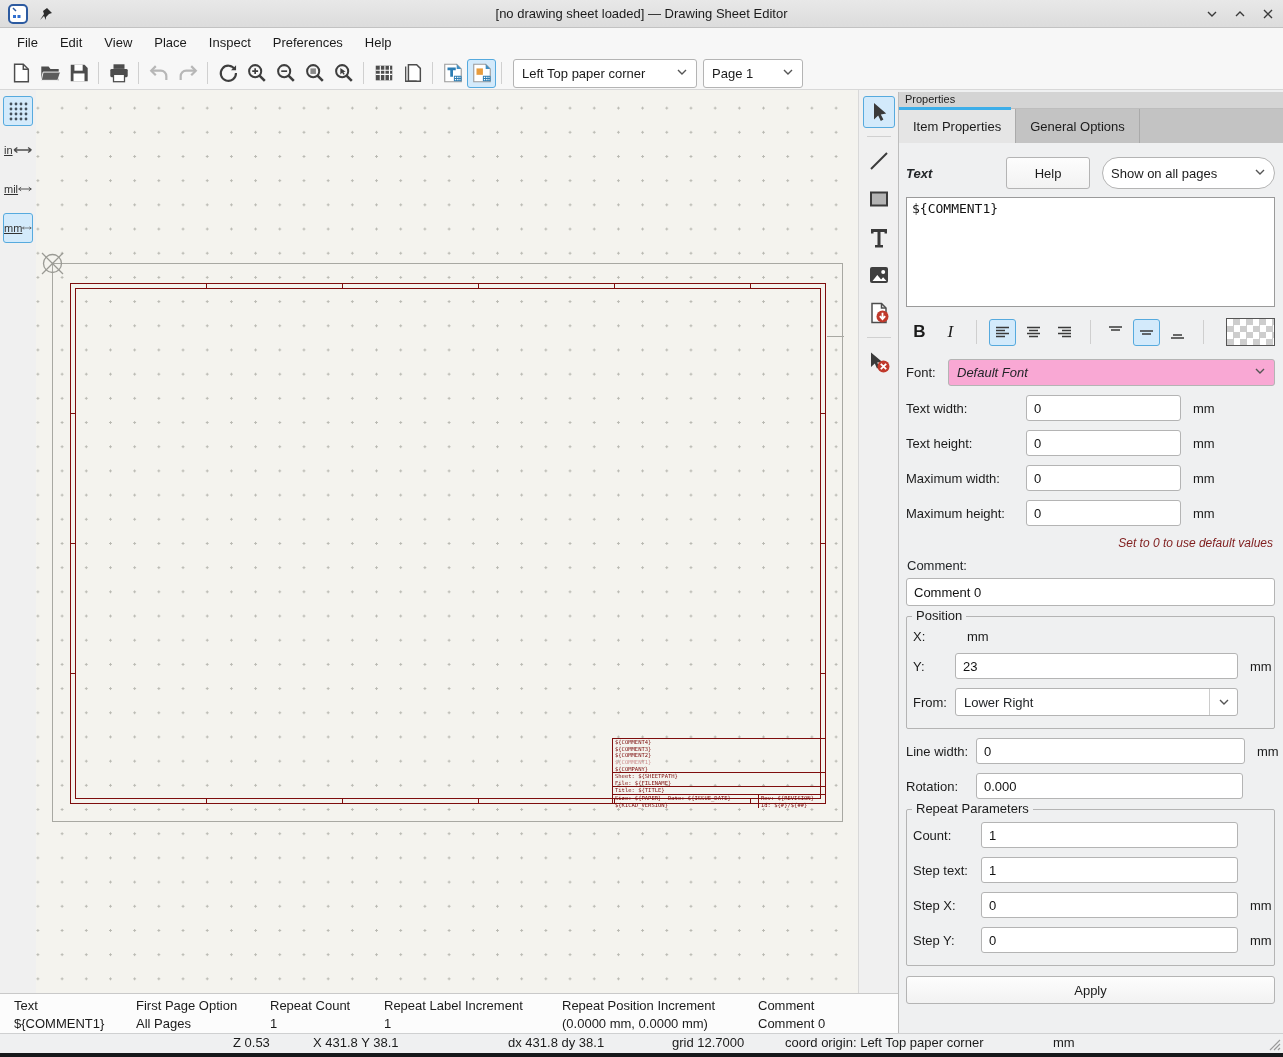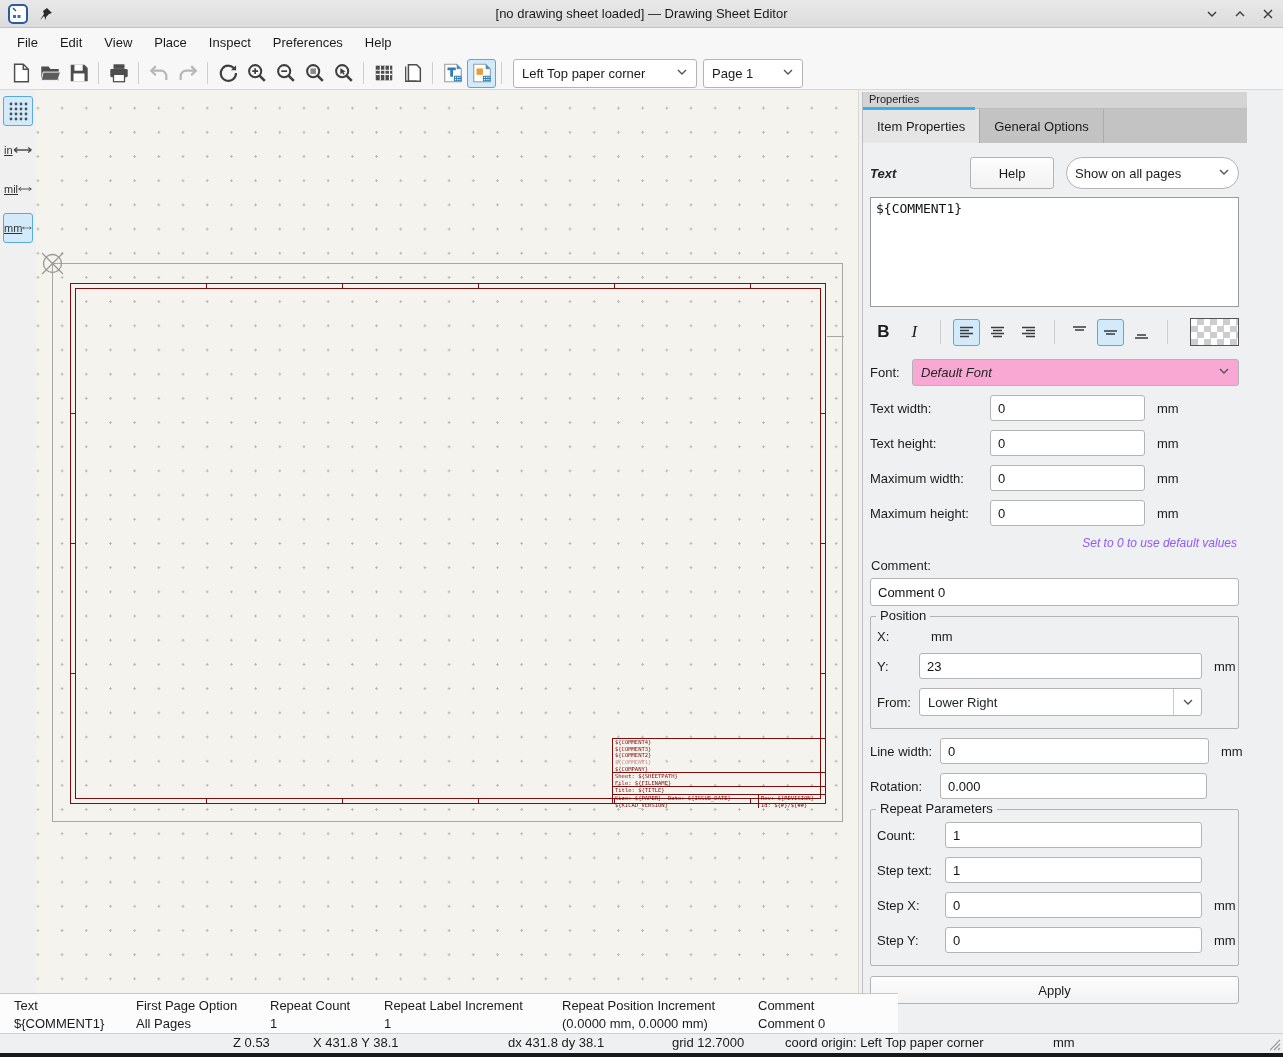--- a/index.html
+++ b/index.html
@@ -63,21 +63,21 @@
   .tblock .comments { height:27px; border-bottom:none; }
   .tblock .hl { color:#cf9090; }
   .tblock .company { height:7px; }
   .tblock .sheetfile { height:14px; }
   .tblock .titlerow { height:8px; }
   .tblock .bottomrow { display:flex; height:13px; }
   .tblock .bottomrow .bl { flex:1; border-right:1px solid #7e0d0d; padding:0 2px; }
   .tblock .bottomrow .br { width:66px; padding:0 2px; }
 
   
-  .props { position:absolute; top:92px; left:862px; width:385px; bottom:24px; background:#eff0f1; border-left:1px solid #bdbdbd; }
+  .props { position:absolute; top:92px; left:898px; width:385px; bottom:24px; background:#eff0f1; border-left:1px solid #bdbdbd; }
   .props-head { height:17px; background:#d4d4d4; border-bottom:1px solid #bdbdbd; font-size:11px; padding:1px 6px; color:#222; }
   .props-underline { position:absolute; top:15px; left:0; width:112px; height:3px; background:#3daee9; }
   .tabs { height:34px; background:#c3c3c3; display:flex; align-items:stretch; }
   .tab { padding:7px 14px; border-right:1px solid #aaa; color:#1b1b1b; display:flex; align-items:center; }
   .tab.active { background:#e5e5e5; }
   .tab.inactive { background:#c3c3c3; }
   .props-body { padding:8px 8px 0 7px; }
 
   .row-texthead { display:flex; align-items:center; margin:6px 0 8px 0; }
   .lab-text { font-weight:bold; font-style:italic; width:100px; }
@@ -100,21 +100,21 @@
   .input { background:#fff; border:1px solid #b4b4b4; border-radius:3px; height:26px; display:flex; align-items:center; padding:0 7px; color:#111; }
   .unit { width:30px; text-align:left; padding-left:12px; color:#1b1b1b; }
 
   .font-row .flabel { width:42px; }
   .font-combo { flex:1; height:27px; background:#f9a8d4; border:1px solid #b4b4b4; border-radius:3px; display:flex; align-items:center; padding:0 8px;font-style:italic; }
   .font-combo .chev { margin-left:auto; }
 
   .dim-row .flabel { width:120px; }
   .dim-row .input { width:155px; }
 
-  .note { text-align:right; font-style:italic; font-size:12px; color:#8b5cf6; margin:10px 2px 8px 0; }
+  .note { text-align:right; font-style:italic; font-size:12px; color:#7f1d1d; margin:10px 2px 8px 0; }
   .comment-label { margin:4px 0 5px 1px; }
   .comment-input { height:28px; margin-bottom:10px; }
 
   .groupbox { border:1px solid #b4b4b4; border-radius:2px; position:relative; padding:12px 6px 2px 6px; margin:10px 0 9px 0; }
   .groupbox .legend { position:absolute; top:-9px; left:5px; background:#eff0f1; padding:0 4px; color:#1b1b1b; }
   .pos-row .flabel { width:42px; }
   .pos-row .input { flex:1; }
   .from-combo { flex:1; height:28px; background:#fff; border:1px solid #b4b4b4; border-radius:3px; display:flex; align-items:center; padding:0 0 0 8px; }
   .from-combo .chevbox { margin-left:auto; width:28px; height:26px; border-left:1px solid #ccc; display:flex; align-items:center; justify-content:center; }
 

